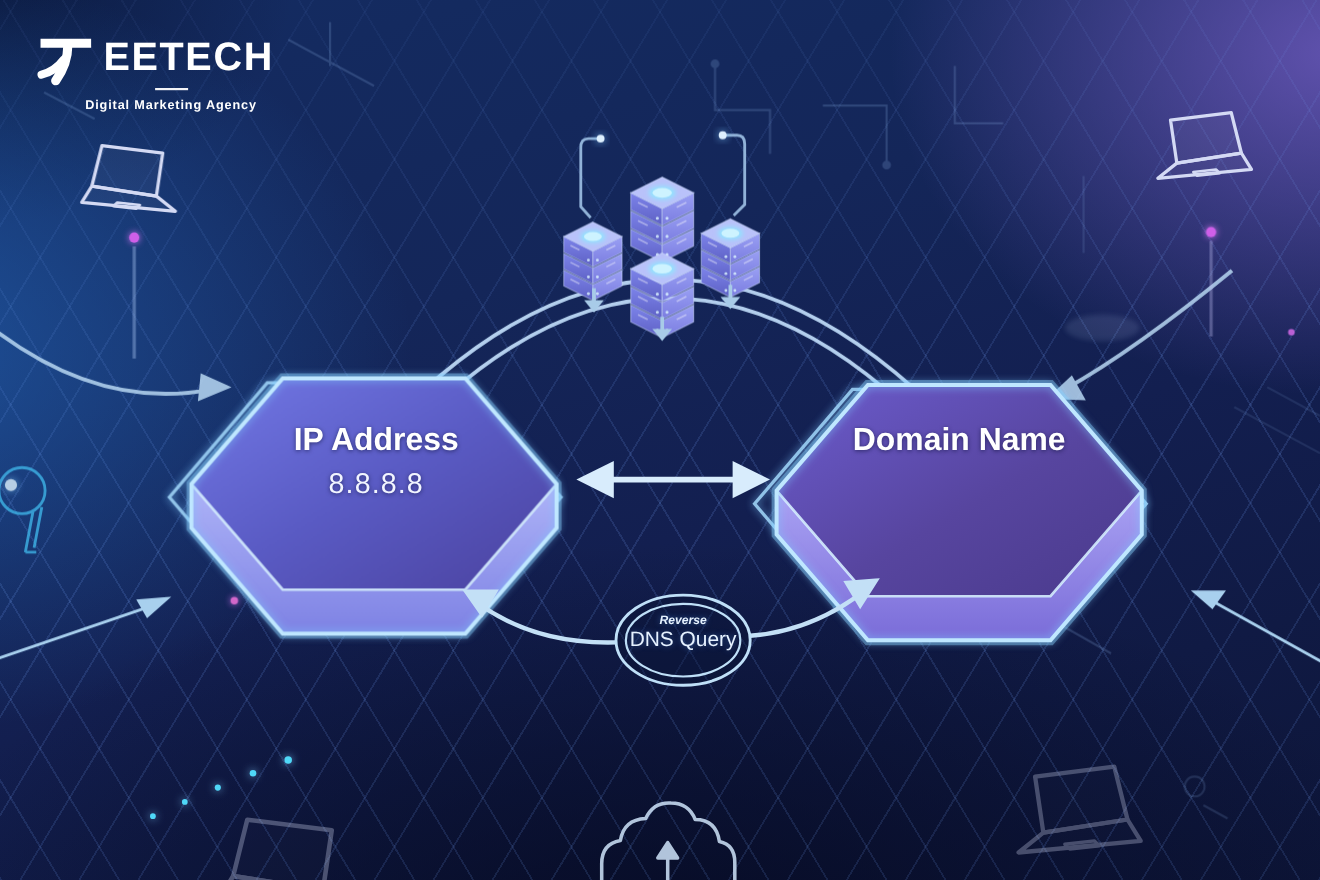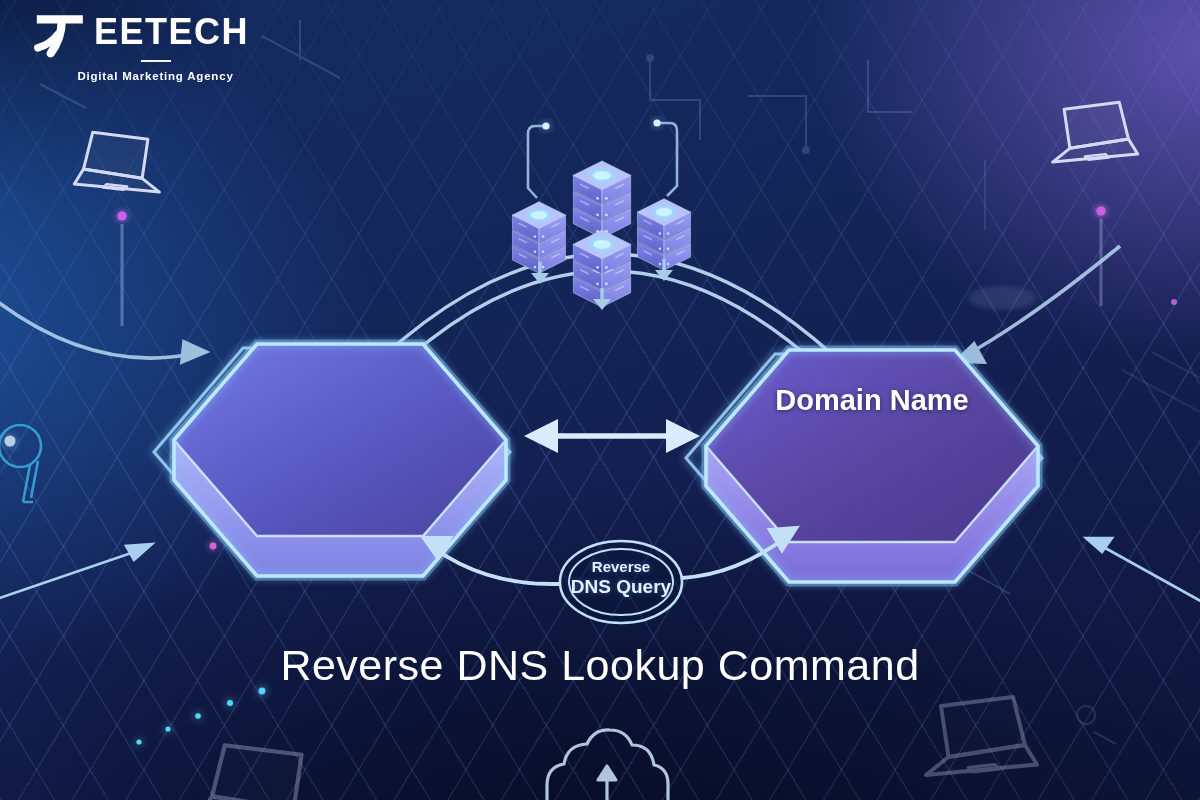--- a/index.html
+++ b/index.html
@@ -14,38 +14,38 @@
       radial-gradient(1000px 560px at 50% 112%, rgba(5,9,32,.92), rgba(5,9,32,0) 72%),
       linear-gradient(163deg,#142c62 0%,#142659 34%,#131f50 58%,#0d1538 100%);}
   .grid{position:absolute;inset:0;
     background:
       repeating-linear-gradient(59deg, rgba(122,168,255,.16) 0 1.6px, transparent 1.6px 46px),
       repeating-linear-gradient(-59deg, rgba(122,168,255,.16) 0 1.6px, transparent 1.6px 46px);
     -webkit-mask-image:linear-gradient(172deg, rgba(0,0,0,.35) 8%, rgba(0,0,0,.95) 55%, rgba(0,0,0,.8) 100%);
     mask-image:linear-gradient(172deg, rgba(0,0,0,.35) 8%, rgba(0,0,0,.95) 55%, rgba(0,0,0,.8) 100%);}
   .scene{position:absolute;inset:0;}
   
-  .logo{position:absolute;left:28px;top:12px;}
+  .logo{position:absolute;left:28px;top:32px;}
   .logo-row{display:flex;align-items:flex-start;gap:6px;}
   .logo-name{font-size:36px;font-weight:700;letter-spacing:1.5px;color:#fff;line-height:40px;}
   .tag-row{display:flex;align-items:center;gap:8px;margin:2px 0 0 34px;flex-direction:column;}
   .tag-dash{width:30px;height:2px;background:#fff;opacity:.95;}
   .tag-text{font-size:11.5px;font-weight:700;letter-spacing:.8px;color:#fff;}
   
   .hex-label{position:absolute;width:300px;text-align:center;}
   .hex-label .hl{font-size:29px;font-weight:600;color:#fff;text-shadow:0 1px 4px rgba(10,15,50,.6);}
   .hex-label .hv{font-size:26px;font-weight:400;letter-spacing:1px;color:#f2f5ff;margin-top:7px;
     text-shadow:0 1px 4px rgba(10,15,50,.6);}
   .hex-label.left{left:192px;top:384px;}
   .hex-label.right{left:722px;top:384px;}
   
   .badge-text{position:absolute;left:551px;top:558px;width:140px;text-align:center;color:#e6f2ff;
     line-height:1.2;text-shadow:0 0 6px rgba(90,160,255,.45);}
-  .badge-text .b1{font-size:15px;font-weight:700;}
-  .badge-text .b2{font-size:19px;font-weight:700;}
+  .badge-text .b1{font-size:11px;font-weight:700;font-style:italic;}
+  .badge-text .b2{font-size:19px;font-weight:400;}
   
   .title{position:absolute;left:0;top:641px;width:1200px;margin:0;text-align:center;
     font-size:43px;font-weight:400;color:#ffffff;letter-spacing:.5px;}
 </style>
 </head>
 <body>
 
 <div class="stage">
   <div class="bg"></div>
   <div class="grid"></div>
@@ -263,23 +263,26 @@
         </g>
       </svg>
       <span class="logo-name">EETECH</span>
     </div>
     <div class="tag-row">
       <span class="tag-dash"></span>
       <span class="tag-text">Digital Marketing Agency</span>
     </div>
   </div>
 
+  <div class="hex-label left">
+    <div class="hl">IP Address</div>
+    <div class="hv">8.8.8.8</div>
+  </div>
   <div class="hex-label right">
     <div class="hl">Domain Name</div>
   </div>
 
   <div class="badge-text">
     <div class="b1">Reverse</div>
     <div class="b2">DNS Query</div>
   </div>
 
-  <h1 class="title">Reverse DNS Lookup Command</h1>
 </div>
 
 </body></html>

